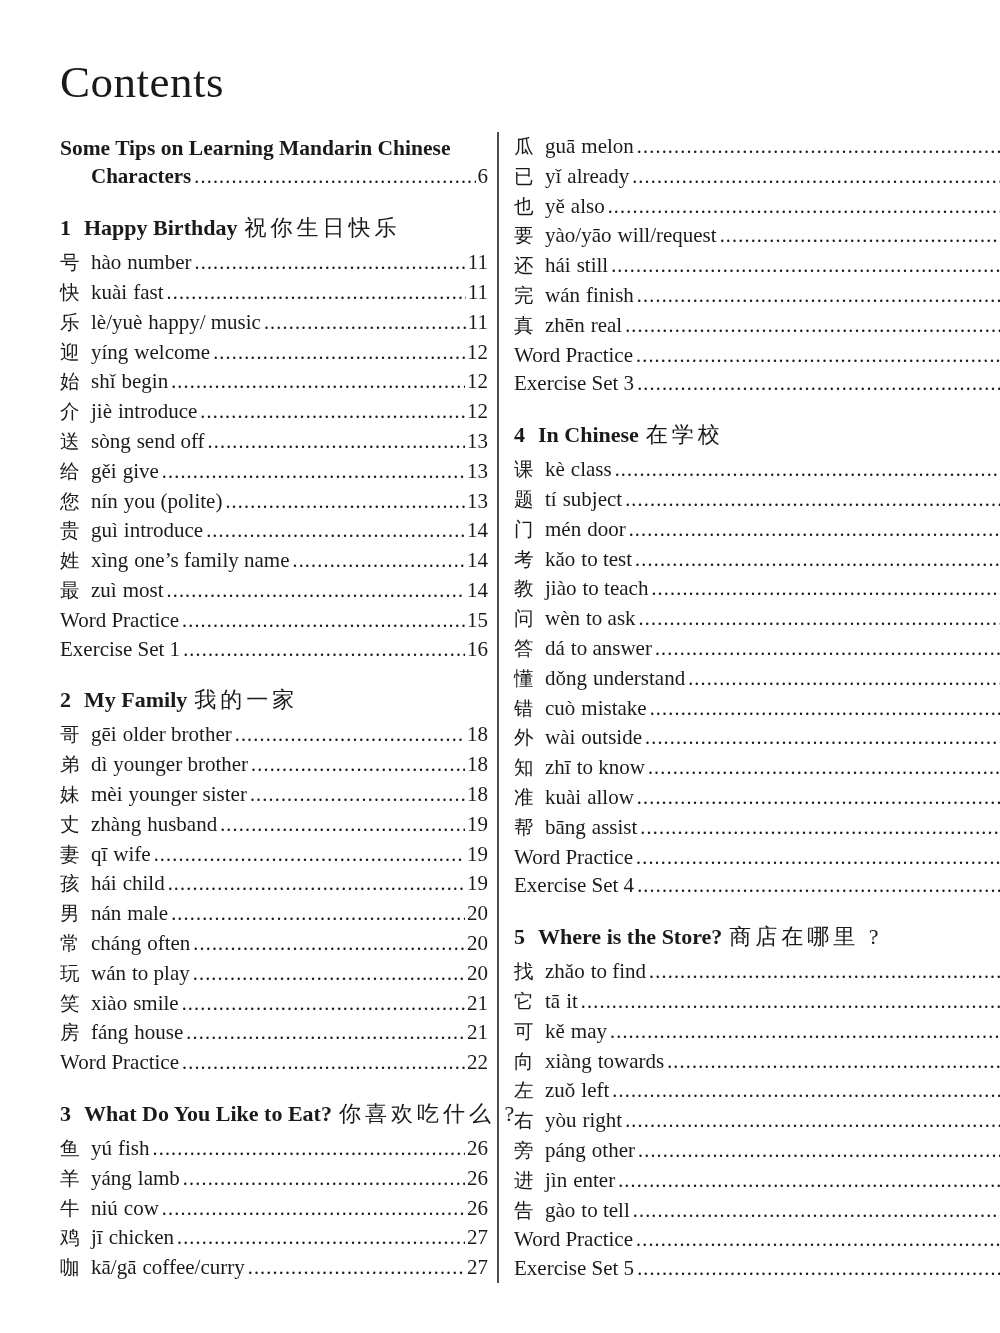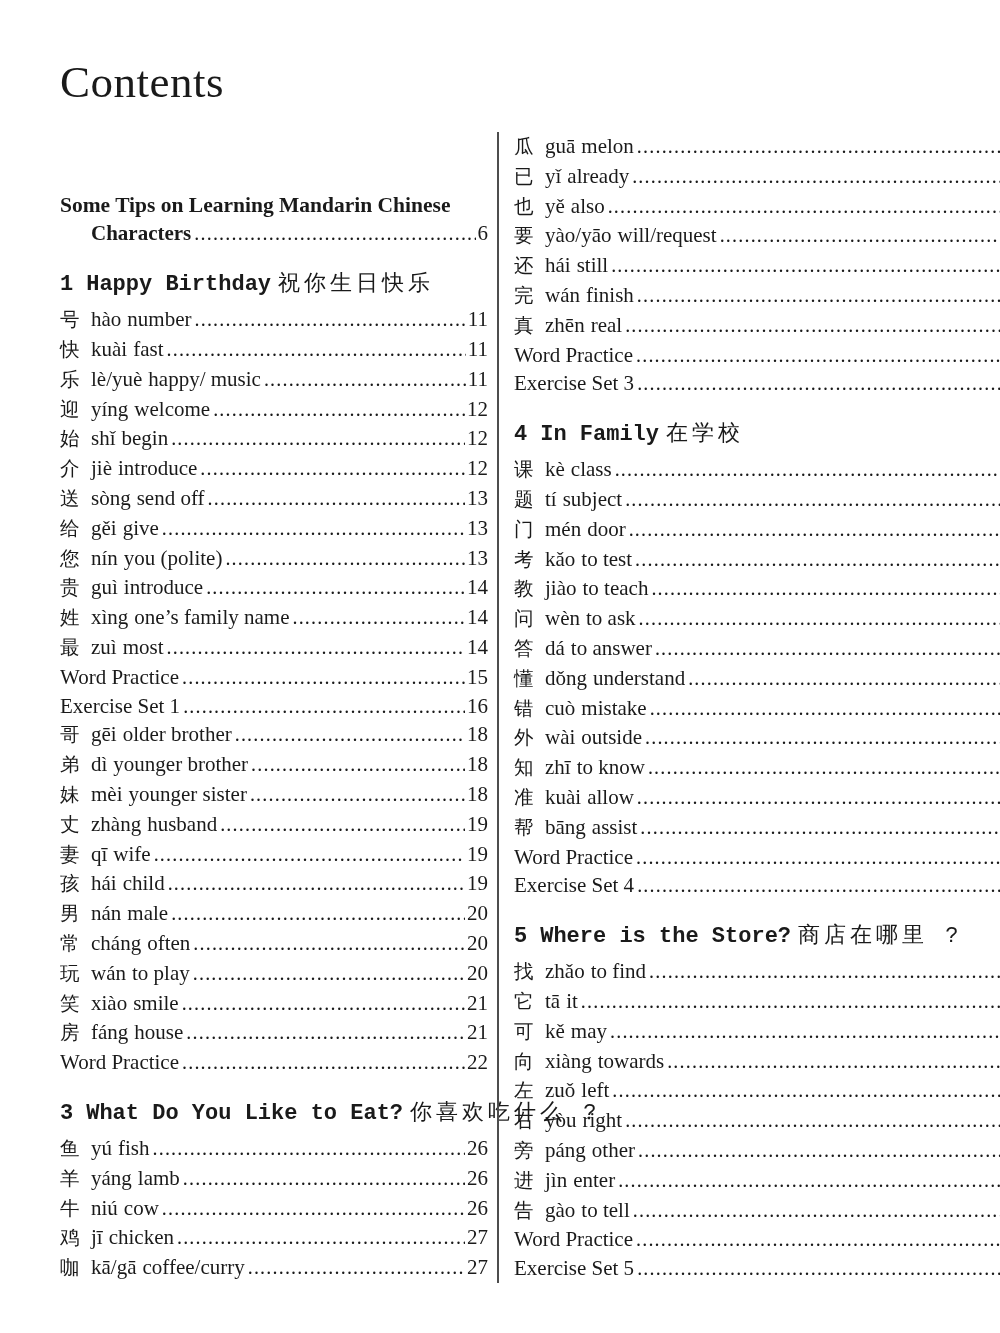--- a/index.html
+++ b/index.html
@@ -34,21 +34,20 @@
   .fm-line1 { line-height: 28.8px; }
   .fm-line2 { padding-left: 31px; }
   .fm-line2 .dots, .fm-line2 .page-num { font-weight: normal; }
 
   
   .sec-head {
     font-size: 22px;
     line-height: 28px;
     margin: 23px 0 6px 0;
     white-space: nowrap;
-    font-family: Liberation Mono, monospace;
   }
   .sec-num { font-weight: bold; margin-right: 13px; }
   .sec-en  { font-weight: bold; }
   .sec-zh  { font-weight: normal; margin-left: 7px; letter-spacing: 4px; }
 
   
   .entry {
     display: flex;
     align-items: baseline;
     font-size: 21px;
@@ -181,20 +180,21 @@
           <div class="entry">
             <span class="row-label">Word Practice</span>
             <span class="dots"></span>
             <span class="page-num">15</span>
           </div>
           <div class="entry">
             <span class="row-label">Exercise Set 1</span>
             <span class="dots"></span>
             <span class="page-num">16</span>
           </div>
+          <div class="sec-head"><span class="sec-num">2</span><span class="sec-en">My Family</span><span class="sec-zh">我的一家</span></div>
           <div class="entry">
             <span class="hanzi">哥</span>
             <span class="pinyin">gēi</span>
             <span class="gloss">older brother</span>
             <span class="dots"></span>
             <span class="page-num">18</span>
           </div>
           <div class="entry">
             <span class="hanzi">弟</span>
             <span class="pinyin">dì</span>
@@ -353,21 +353,21 @@
           <span class="dots"></span>
         </div>
         <div class="entry">
           <span class="row-label">Word Practice</span>
           <span class="dots"></span>
         </div>
         <div class="entry">
           <span class="row-label">Exercise Set 3</span>
           <span class="dots"></span>
         </div>
-        <div class="sec-head"><span class="sec-num">4</span><span class="sec-en">In Family</span><span class="sec-zh">在学校</span></div>
+        <div class="sec-head"><span class="sec-num">4</span><span class="sec-en">In Chinese</span><span class="sec-zh">在学校</span></div>
         <div class="entry">
           <span class="hanzi">课</span>
           <span class="pinyin">kè</span>
           <span class="gloss">class</span>
           <span class="dots"></span>
         </div>
         <div class="entry">
           <span class="hanzi">题</span>
           <span class="pinyin">tí</span>
           <span class="gloss">subject</span>

